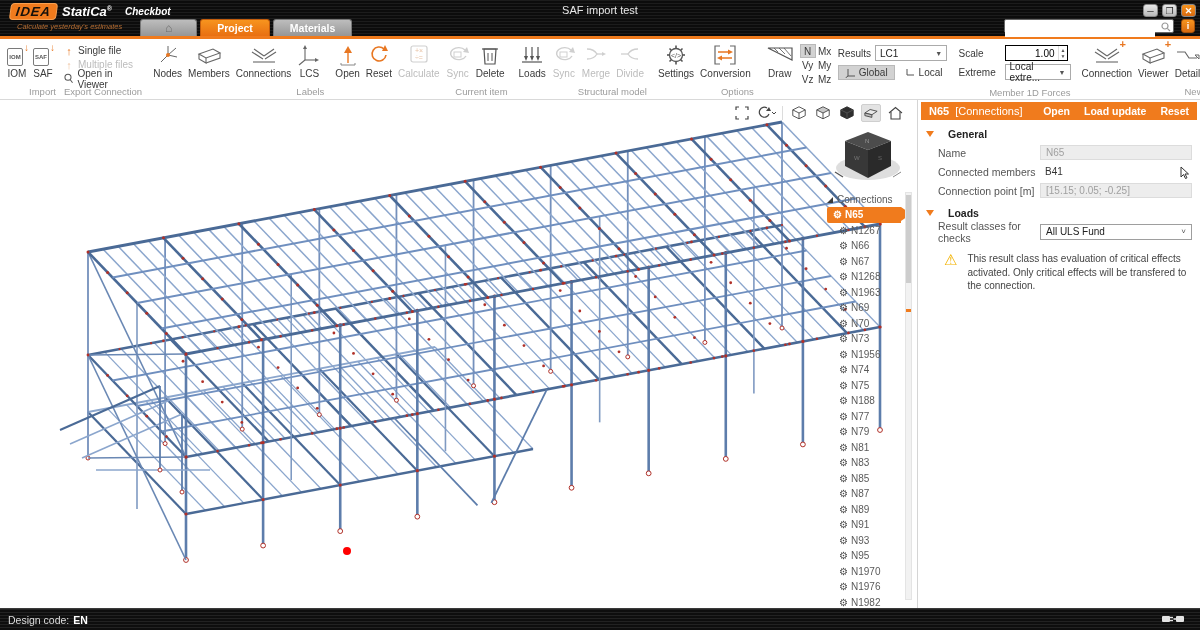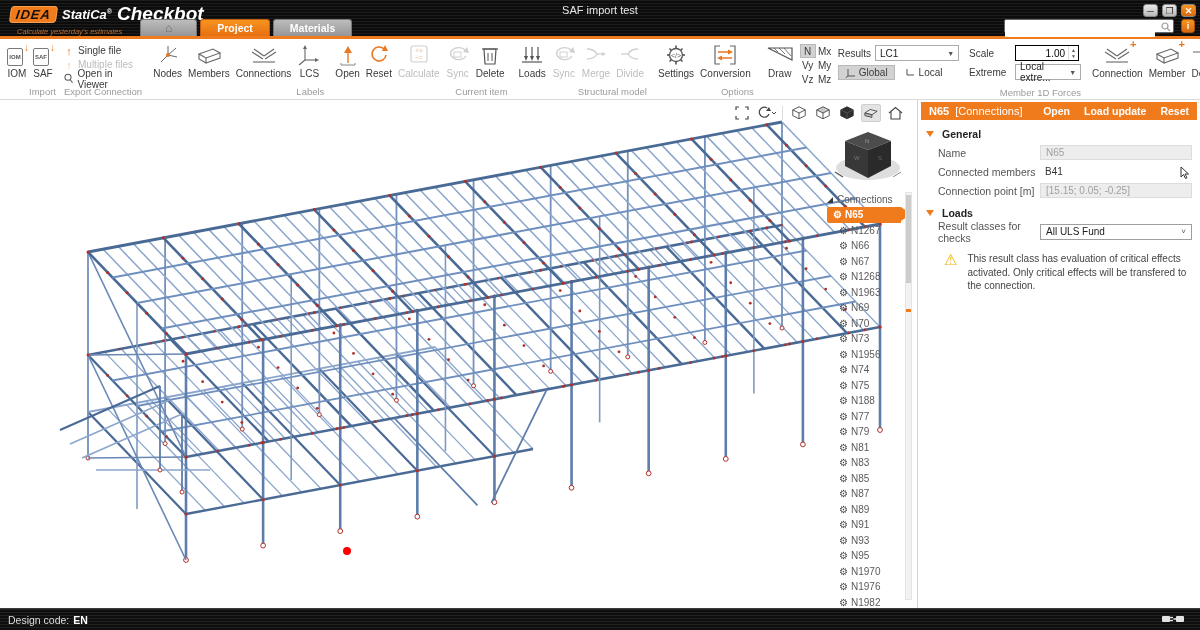--- a/index.html
+++ b/index.html
@@ -9,21 +9,21 @@
   
   .topbar { position:relative; height:36px;
     background:repeating-linear-gradient(180deg,#1c1c1c 0 1px,#0c0c0c 1px 3px);
     color:#fff; }
   .logo-wrap { position:absolute; left:10px; top:3px; }
   .logo-line { display:flex; align-items:center; gap:5px; font-style:italic; font-weight:bold; }
   .logo-idea { background:#f07b1d; color:#16110b; padding:0 5px; border-radius:4px;
     font-size:13px; letter-spacing:1px; transform:skew(-8deg); border:1px solid #f9a050; }
   .logo-statica { font-size:13px; }
   .logo-reg { font-size:7px; vertical-align:super; }
-  .logo-product { font-size:19px; }
+  .logo-product { font-size:10px; margin-left:8px; }
   .tagline { font-size:7.5px; font-style:italic; color:#b96f33; margin-top:2px;padding-left:7px; }
   .win-title { position:absolute; left:0; right:0; top:4px; text-align:center;
     font-size:11px; color:#e8e8e8; }
   .win-buttons { position:absolute; right:4px; top:4px; display:flex; gap:4px; }
   .win-btn { width:15px; height:13px; border-radius:3px; font-size:9px; line-height:12px;
     text-align:center; color:#222; background:linear-gradient(#e8e8e8,#b9b9b9);
     border:1px solid #888; cursor:default; }
   .win-btn.close { background:linear-gradient(#f7941e,#d86a10); color:#fff; font-weight:bold; }
 
   .tabs { position:absolute; left:140px; bottom:0; display:flex; gap:3px; }
@@ -103,21 +103,21 @@
     background:#f2f2f2; border:1px solid #e4e4e4; z-index:6; }
   .tree-thumb { position:absolute; top:2px; left:0; width:5px; height:88px; background:#cdcdcd; }
   .tree-mark { position:absolute; top:116px; left:0; width:5px; height:3px; background:#f07b1d; }
 
   
   .panel { width:283px; background:#fff; border-left:1px solid #d5d5d5; font-size:10.5px; color:#555; }
   .panel-header { height:18px; background:#f07b1d; color:#fff; display:flex; align-items:center;
     padding:0 8px; margin:2px 3px 0; font-size:11px; }
   .panel-header .pname { font-weight:bold; margin-right:6px; }
   .panel-header .pbtns { margin-left:auto; display:flex; gap:14px; font-weight:bold; font-size:10.5px; }
-  .sect-head { display:flex; align-items:center; gap:8px; margin:8px 0 4px 8px;
+  .sect-head { display:flex; align-items:center; gap:14px; margin:8px 0 4px 8px;
     font-weight:bold; color:#222; font-size:10.5px; }
   .sect-tri { width:0; height:0; border-left:4px solid transparent; border-right:4px solid transparent;
     border-top:6px solid #f07b1d; }
   .prow { display:flex; align-items:center; height:17px; padding:0 8px 0 20px; margin-bottom:2px; }
   .prow .plabel { flex:1; }
   .pfield { width:152px; height:15px; background:#ededed; border:1px solid #dcdcdc;
     color:#a0a0a0; font-size:10px; padding:0 5px; line-height:13px; overflow:hidden; white-space:nowrap; }
   .pvalue { width:152px; color:#333; font-size:10px; padding:0 5px; position:relative; }
   .pcombo { width:152px; height:16px; border:1px solid #9e9e9e; background:#fff; color:#222;
     font-size:10px; display:flex; align-items:center; justify-content:space-between; padding:0 5px; }
@@ -436,21 +436,21 @@
         <span class="on">N</span>
         <span>Mx</span>
         <span>Vy</span>
         <span>My</span>
         <span>Vz</span>
         <span>Mz</span>
       </div>
       <div class="mf-col">
         <div class="mf-row">
           <span>Results</span>
-          <div class="combo" style="width:84px">
+          <div class="combo" style="width:72px">
             <span>LC1</span>
             <span class="chev">▼</span>
           </div>
         </div>
         <div class="mf-row">
           <div class="btn-flat on">
             <svg width="11" height="11" viewBox="0 0 11 11">
                 <line x1="3" y1="9" x2="3" y2="2" stroke="#555" stroke-width="1"></line>
                 <line x1="3" y1="9" x2="10" y2="9" stroke="#555" stroke-width="1"></line>
                 <line x1="3" y1="9" x2="0.5" y2="11" stroke="#555" stroke-width="1"></line>
@@ -504,21 +504,21 @@
       </div>
       <div class="rb-btn">
         <span class="ric" style="position:relative">
           <svg width="28" height="22" viewBox="0 0 28 22">
               <polygon points="4,10 18,5 25,9 11,14" fill="none" stroke="#666" stroke-width="1.1"></polygon>
               <polyline points="4,10 4,15 11,19 11,14" fill="none" stroke="#666" stroke-width="1.1"></polyline>
               <polyline points="25,9 25,14 11,19" fill="none" stroke="#666" stroke-width="1.1"></polyline>
             </svg>
           <span class="plus-badge">+</span>
         </span>
-        <span>Member</span>
+        <span>Viewer</span>
       </div>
       <div class="rb-btn">
         <span class="ric" style="position:relative">
           <svg width="26" height="22" viewBox="0 0 26 22">
               <polyline points="2,8 10,8 14,14 22,14" fill="none" stroke="#666" stroke-width="1.2"></polyline>
               <polygon points="20,11 24,11 24,15" fill="none" stroke="#666" stroke-width="1"></polygon>
             </svg>
 
         </span>
         <span>Detail</span>

